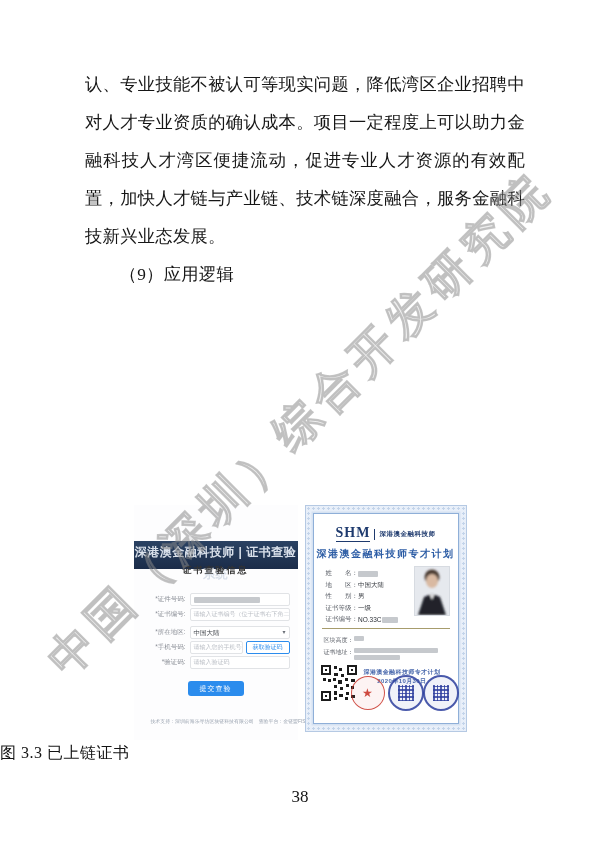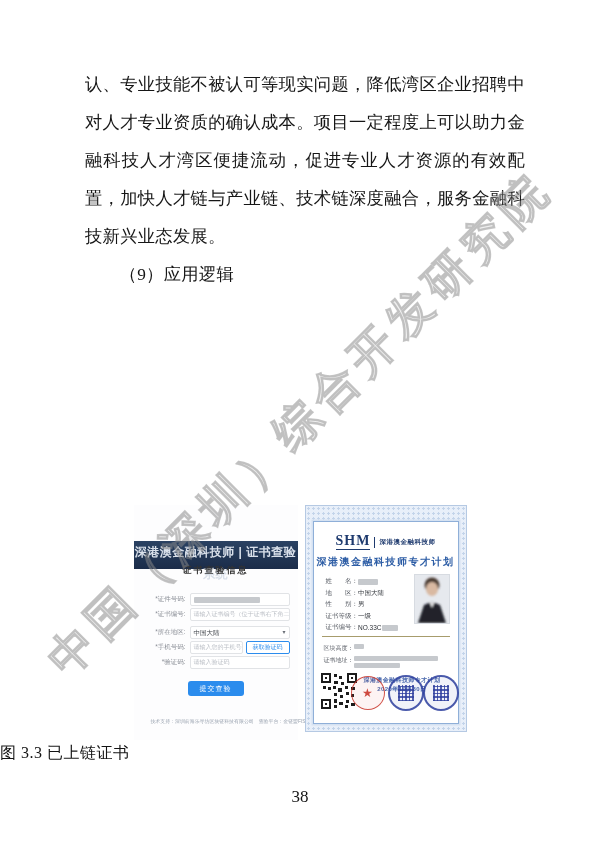--- a/index.html
+++ b/index.html
@@ -62,21 +62,21 @@
   .bb-h { width:10px; height:5px; }
 
   
   .certificate { position:relative; width:162px; height:227px; box-sizing:border-box;
     border:1px solid #b5c9e3;
     background-color:#e8eff9;
     background-image:radial-gradient(circle,#c3d4ea 1px,transparent 1.4px);
     background-size:5px 5px;
     font-family:"Liberation Sans","DejaVu Sans",sans-serif; }
   .cert-inner { position:absolute; inset:7px; background:#fff;
-    border:1px solid #8fafd8; box-shadow:0 0 0 1.5px #d5e2f2;margin-top:8px; }
+    border:1px solid #8fafd8; box-shadow:0 0 0 1.5px #d5e2f2; }
   .cert-logo-row { display:flex; justify-content:center; align-items:center;
     gap:4px; margin-top:12px; }
   .cert-logo { font-family:"Liberation Serif",serif; font-weight:bold; font-size:14px;
     color:#1e3a6e; letter-spacing:1px; line-height:1;
     border-bottom:1.5px solid #1e3a6e; padding-bottom:1px; }
   .cert-logo-divider { width:1px; height:11px; background:#1e3a6e; }
   .cert-logo-side { font-size:6.5px; color:#1e3a6e; font-weight:bold; letter-spacing:0.5px; }
   .cert-title { text-align:center; font-size:10px; font-weight:bold; color:#2e5ea6;
     letter-spacing:1.5px; margin-top:5px; }
   .cert-fields { position:absolute; left:12px; top:54px; }

